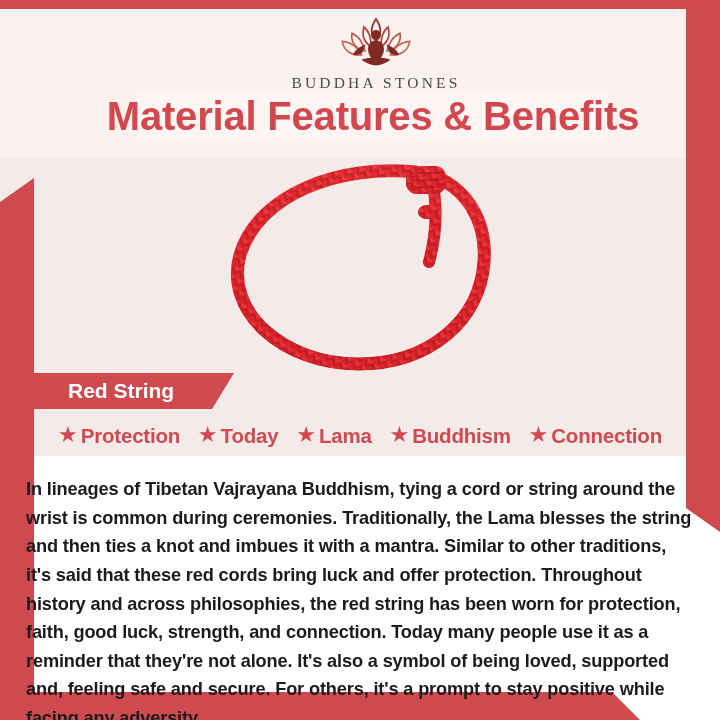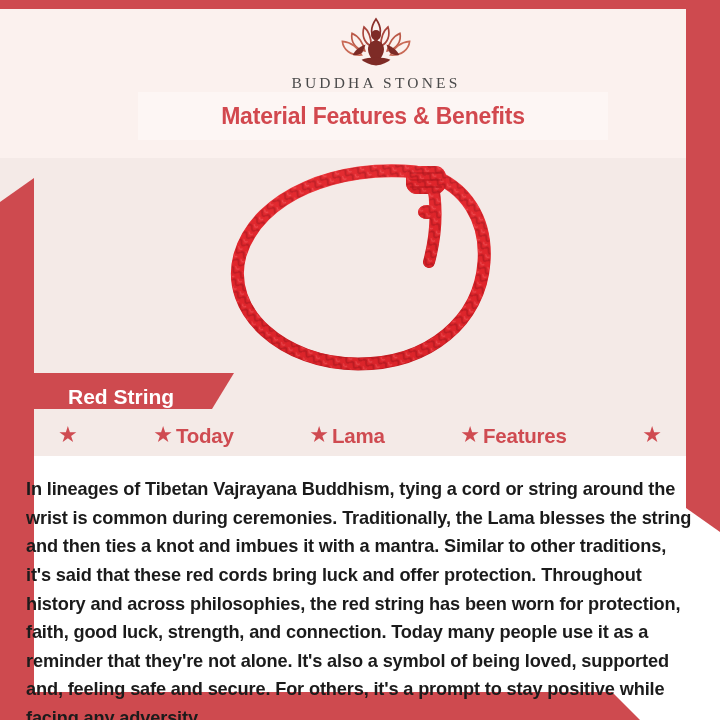--- a/index.html
+++ b/index.html
@@ -96,21 +96,21 @@
     position: absolute;
     left: 138px; top: 92px;
     width: 470px; height: 48px;
     background: #fdf6f4;
     display: flex;
     align-items: center;
     justify-content: center;
   }
   .title-band h1 {
     margin: 16px;
-    font-size: 23px;
+    font-size: 40px;
     font-weight: bold;
     color: #d2484e;
     letter-spacing: -0.2px;
     white-space: nowrap;
   }
 
   
   .product-stage {
     position: absolute;
     left: 180px; top: 150px;
@@ -124,21 +124,21 @@
 
   
   .name-tab {
     position: absolute;
     left: 26px; top: 373px;
     height: 36px;
     min-width: 208px;
     background: #ce4a4f;
     clip-path: polygon(0 0, 100% 0, calc(100% - 22px) 100%, 0 100%);
     display: flex;
-    align-items: flex-end;
+    align-items: center;
   }
   .name-tab span {
     color: #ffffff;
     font-size: 21px;
     font-weight: bold;
     padding-left: 42px;
     white-space: nowrap;
   }
 
   
@@ -256,33 +256,35 @@
     </svg>
   </div>
 
   <div class="name-tab">
     <span>Red String</span>
   </div>
 
   <div class="features-row">
     <div class="feature">
       <span class="star">★</span>
+      <span class="flabel">Protection</span>
     </div>
     <div class="feature">
       <span class="star">★</span>
       <span class="flabel">Today</span>
     </div>
     <div class="feature">
       <span class="star">★</span>
       <span class="flabel">Lama</span>
     </div>
     <div class="feature">
       <span class="star">★</span>
-      <span class="flabel">Features</span>
-    </div>
-    <div class="feature">
-      <span class="star">★</span>
+      <span class="flabel">Buddhism</span>
+    </div>
+    <div class="feature">
+      <span class="star">★</span>
+      <span class="flabel">Connection</span>
     </div>
   </div>
 
   <p class="body-copy">In lineages of Tibetan Vajrayana Buddhism, tying a cord or string around the wrist is common during ceremonies. Traditionally, the Lama blesses the string and then ties a knot and imbues it with a mantra. Similar to other traditions, it's said that these red cords bring luck and offer protection. Throughout history and across philosophies, the red string has been worn for protection, faith, good luck, strength, and connection. Today many people use it as a reminder that they're not alone. It's also a symbol of being loved, supported and, feeling safe and secure. For others, it's a prompt to stay positive while facing any adversity.</p>
 
 </div>
 
 </body></html>

